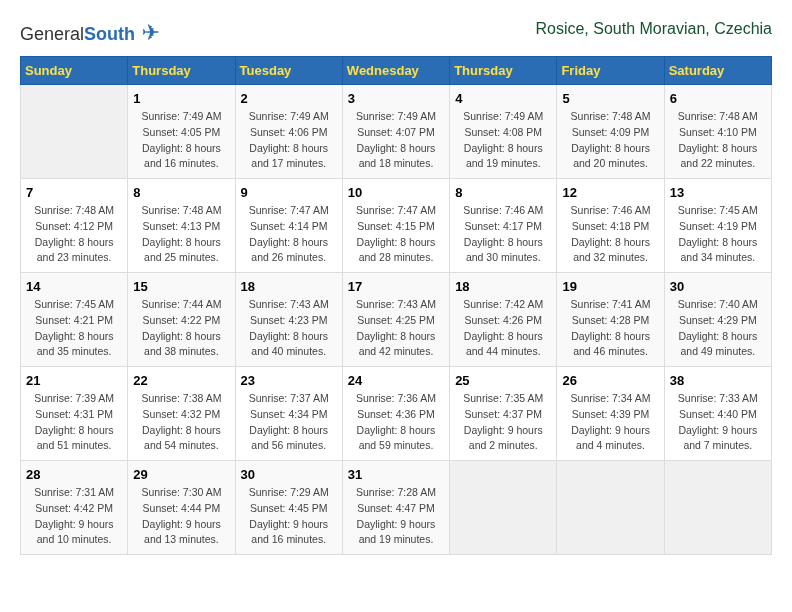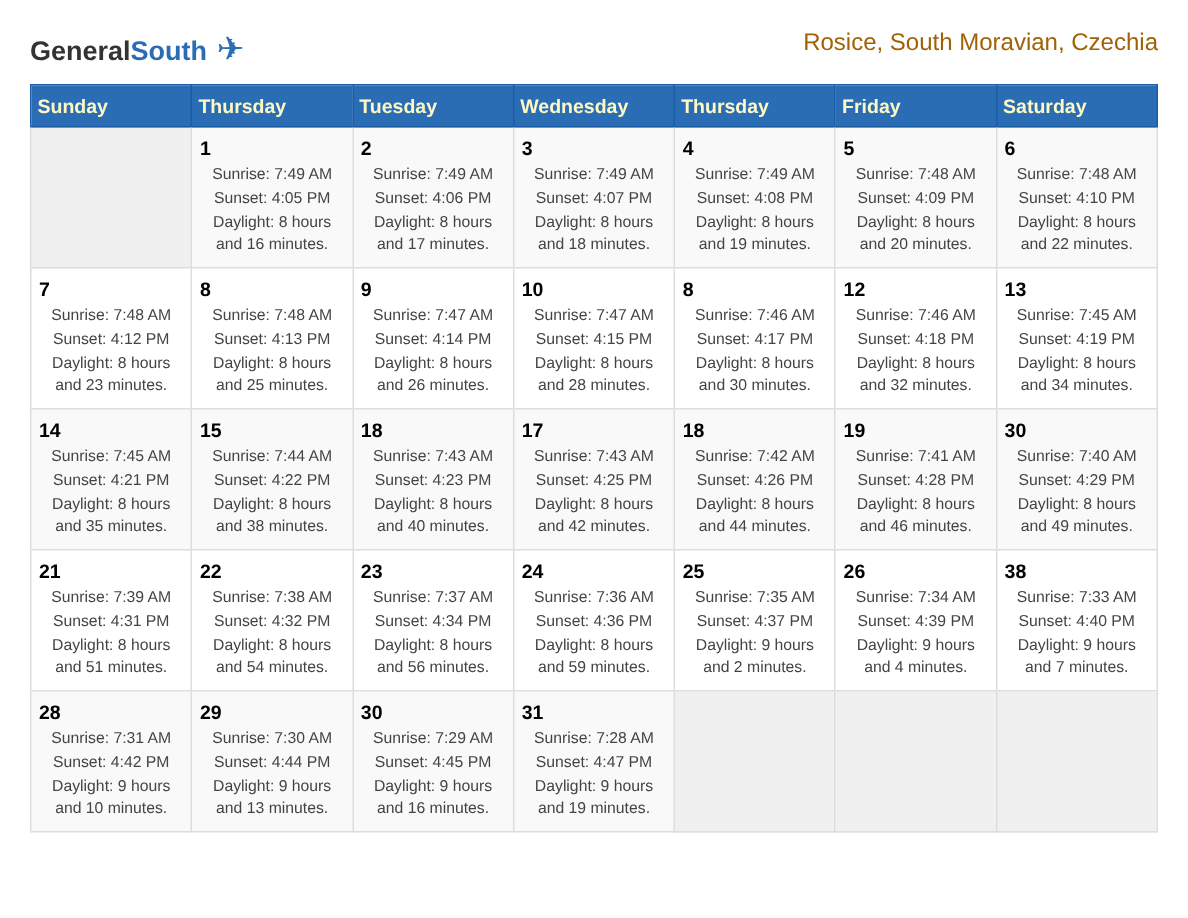--- a/index.html
+++ b/index.html
@@ -16,21 +16,21 @@
       align-items: flex-start;
       margin-bottom: 10px;
     }
     .logo {
       display: flex;
       align-items: center;
       gap: 2px;
     }
     .logo-text-general {
       font-size: 18px;
-      font-weight: bold;
+      font-weight: normal;
       color: #333;
     }
     .logo-text-blue {
       font-size: 18px;
       font-weight: bold;
       color: #2a6db5;
     }
     .logo-bird {
       color: #2a6db5;
       font-size: 22px;
@@ -39,30 +39,30 @@
     .title-section {
       text-align: right;
     }
     .month-title {
       font-size: 36px;
       font-weight: bold;
       color: #333;
     }
     .location {
       font-size: 16px;
-      color: #a16207;
+      color: #14532d;
     }
     .calendar {
       width: 100%;
       border-collapse: collapse;
       font-size: 11px;
     }
     .calendar thead tr th {
       background-color: #2a6db5;
-      color: #fef9c3;
+      color: #fde047;
       padding: 6px 4px;
       text-align: left;
       font-size: 13px;
       border: 1px solid #1a5da5;
     }
     .calendar tbody tr {
       border-bottom: 1px solid #ccc;
     }
     .calendar tbody tr td {
       vertical-align: top;

